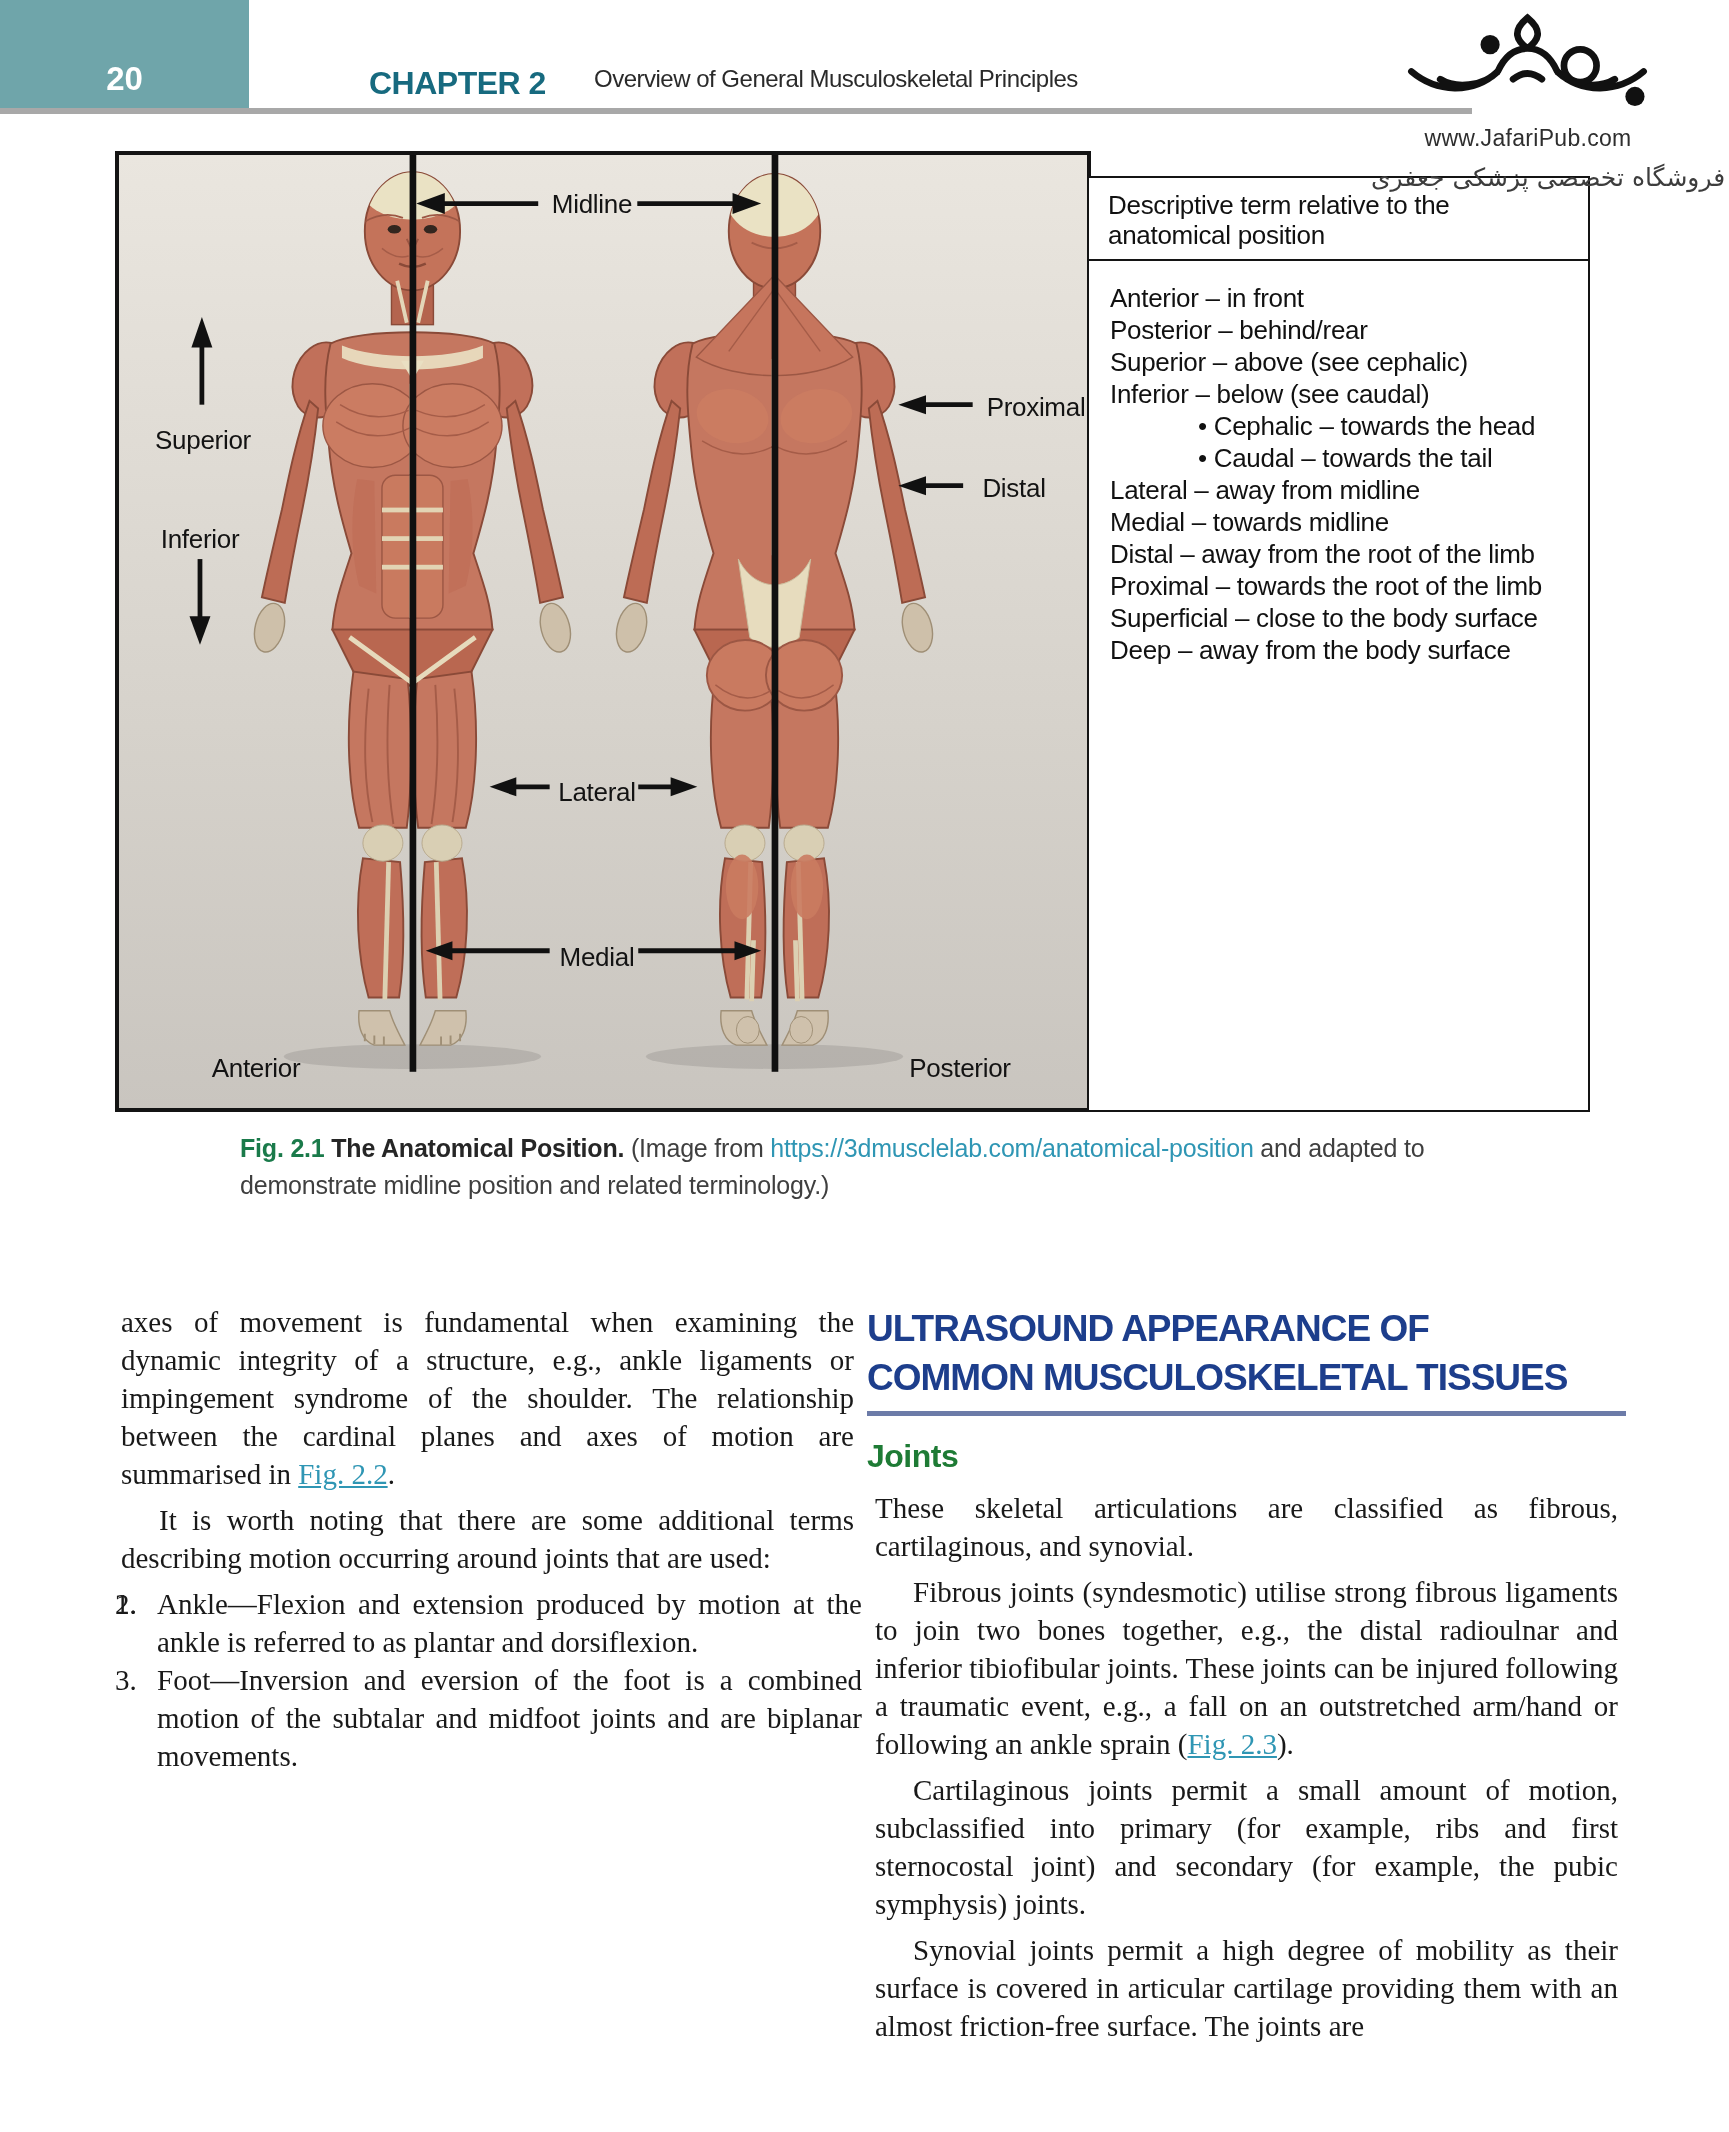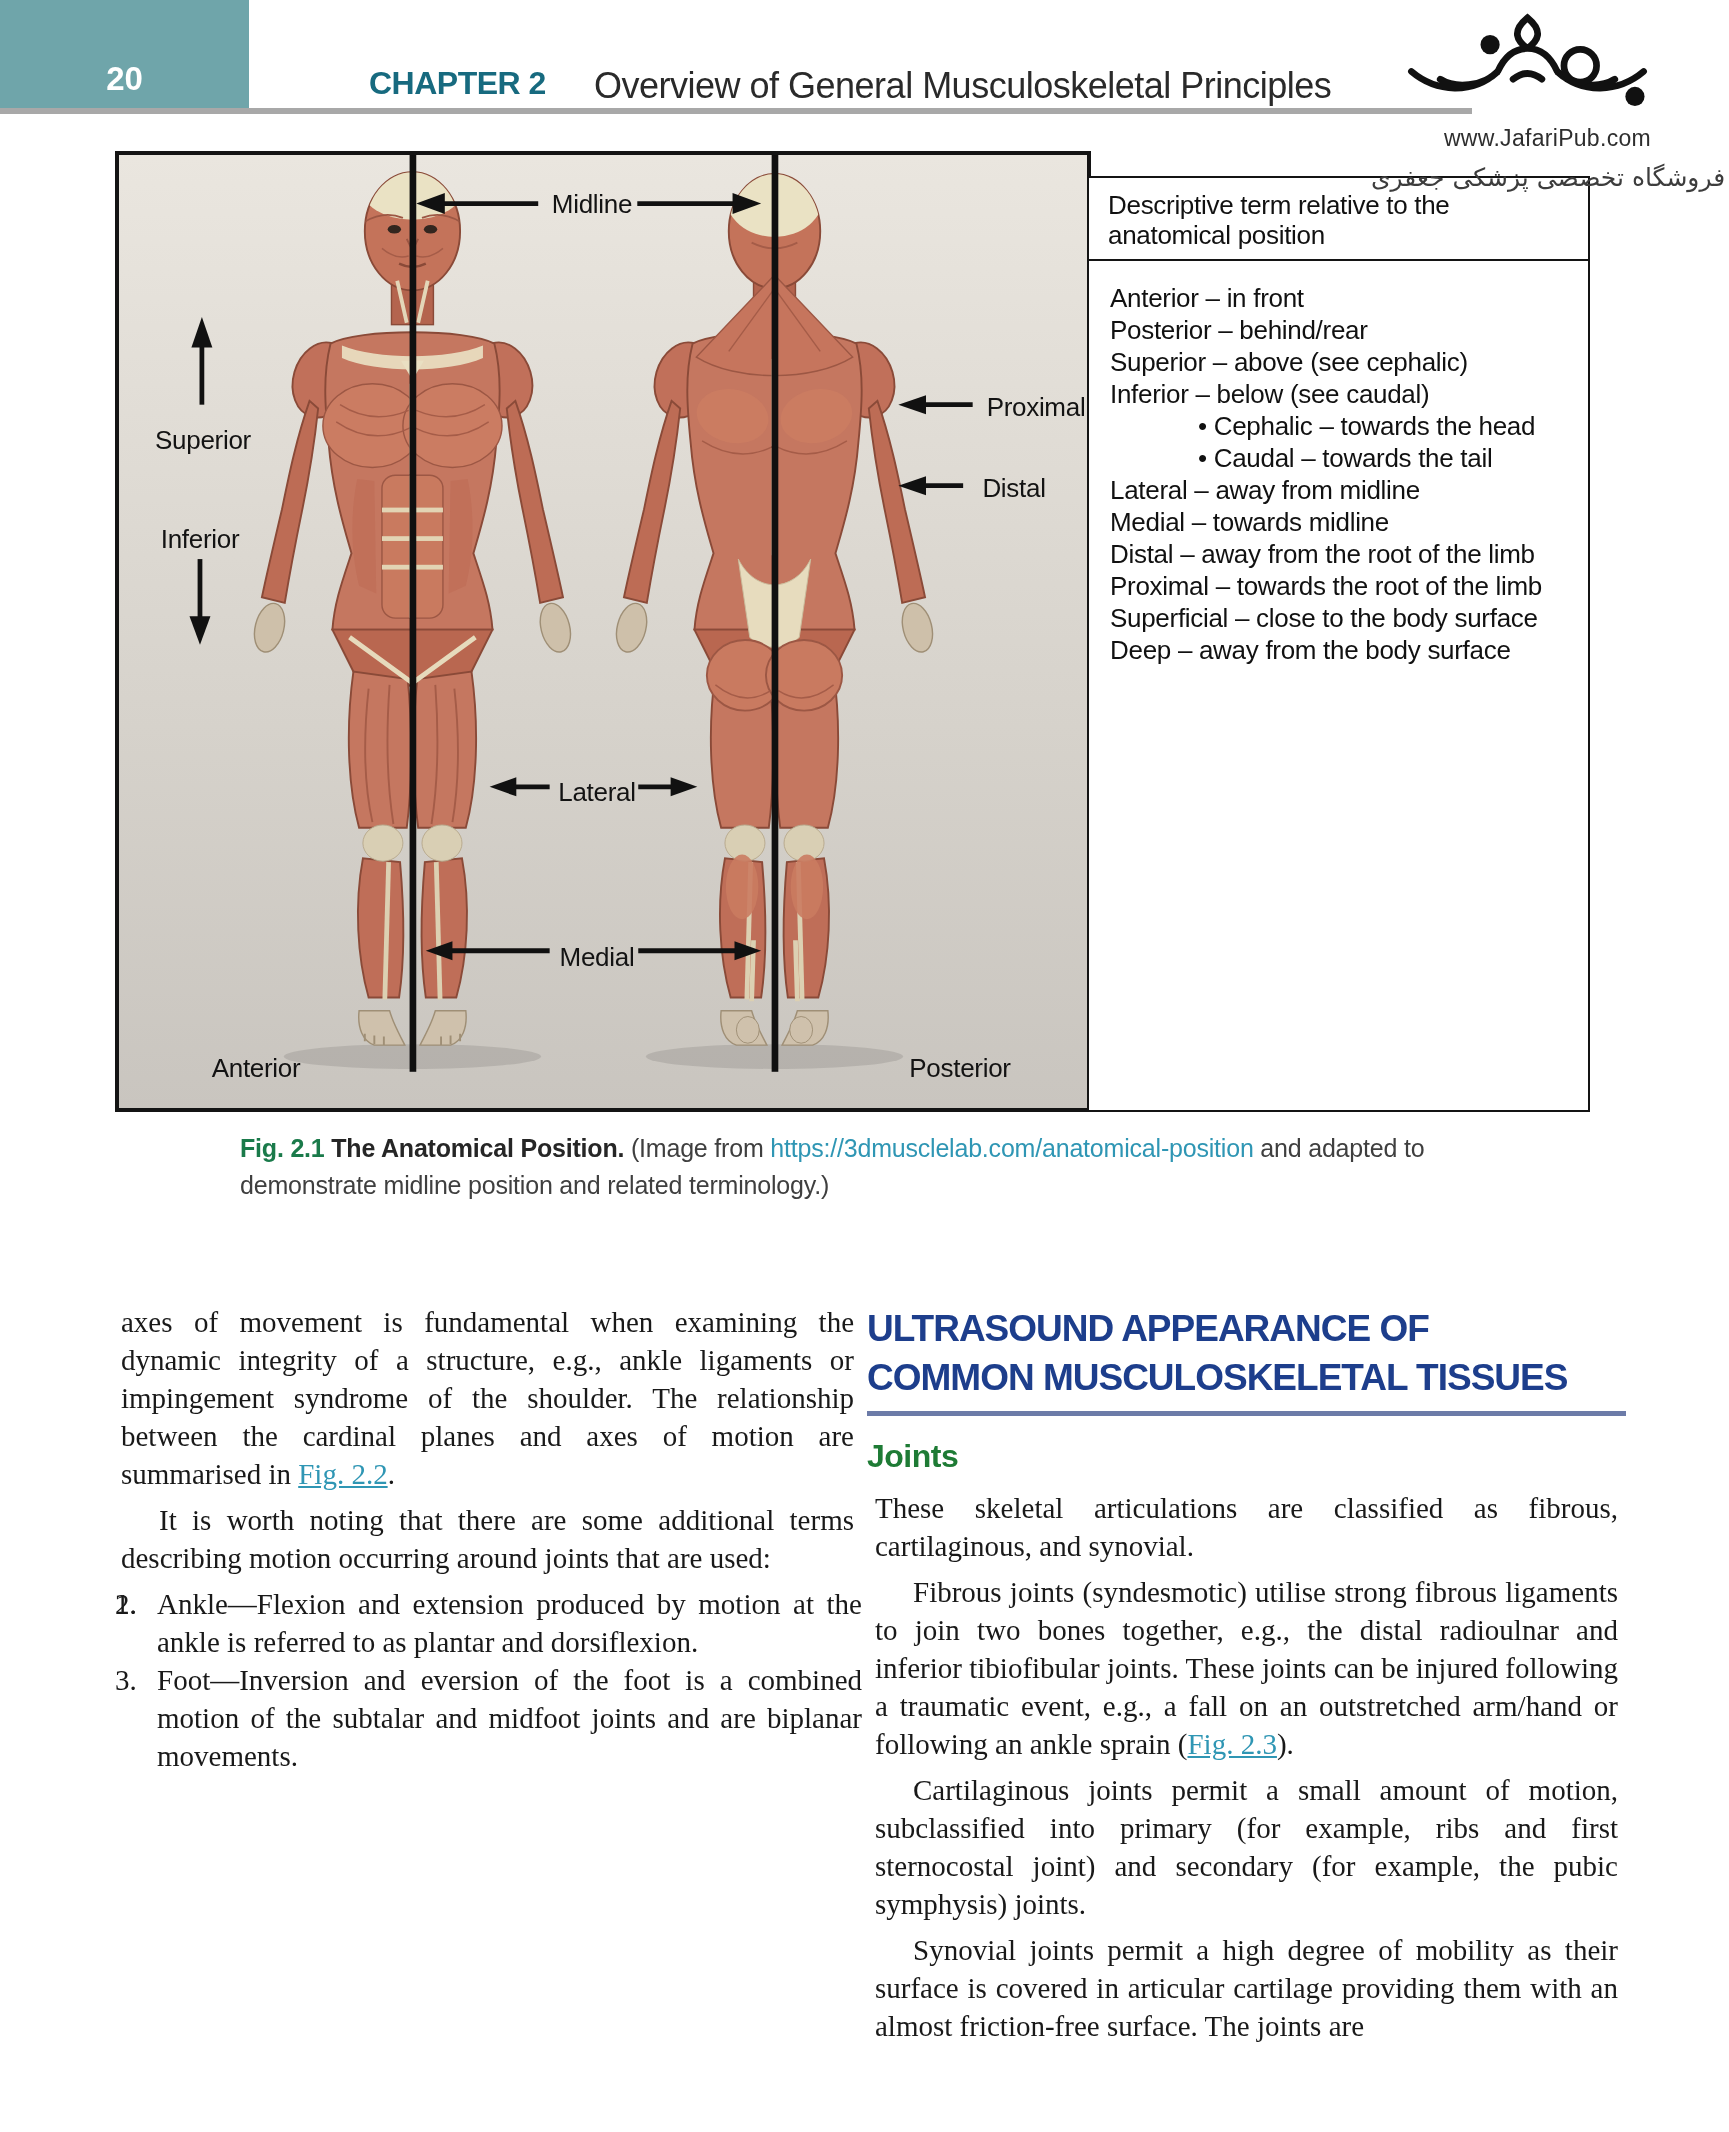--- a/index.html
+++ b/index.html
@@ -10,28 +10,28 @@
   
   .pagenum-block{
     position:absolute;left:0;top:0;width:249px;height:108px;background:#6FA5AA;
     display:flex;justify-content:center;align-items:flex-end;padding-bottom:9.6px;box-sizing:border-box;
     color:#ffffff;font-size:33px;font-weight:bold;text-align:right;
   }
   .chapter-label{
     position:absolute;left:369px;top:65px;font-size:32px;font-weight:bold;color:#176A7F;letter-spacing:-0.5px;
   }
   .chapter-title{
-    position:absolute;left:594px;top:65px;font-size:36px;font-weight:400;color:#2a2a2a;letter-spacing:-0.5px;
+    position:absolute;left:594px;top:65px;font-size:24px;font-weight:400;color:#2a2a2a;letter-spacing:-0.5px;
   }
   .header-rule{
     position:absolute;left:0;top:108px;width:1472px;height:5.8px;background:#A8A8A8;
   }
   .logo{position:absolute;left:1398px;top:11.5px;width:259px;height:96px;}
   .site-url{
-    position:absolute;left:1405px;top:125px;width:246px;text-align:right;
+    position:absolute;left:1405px;top:125px;width:246px;text-align:center;
     font-size:23px;color:#2e2e2e;letter-spacing:0.3px;
   }
   .watermark-fa{
     position:absolute;right:3.8px;top:163px;direction:rtl;
     font-family:"DejaVu Sans",sans-serif;font-size:25px;color:#3d3d3d;z-index:6;white-space:nowrap;
   }
   
   .fig-imagebox{
     position:absolute;left:115px;top:151px;width:976px;height:961px;box-sizing:border-box;
     border:4.8px solid #141414;background:linear-gradient(#eae6df,#d6d2cb 60%,#c9c5bf);z-index:1;

